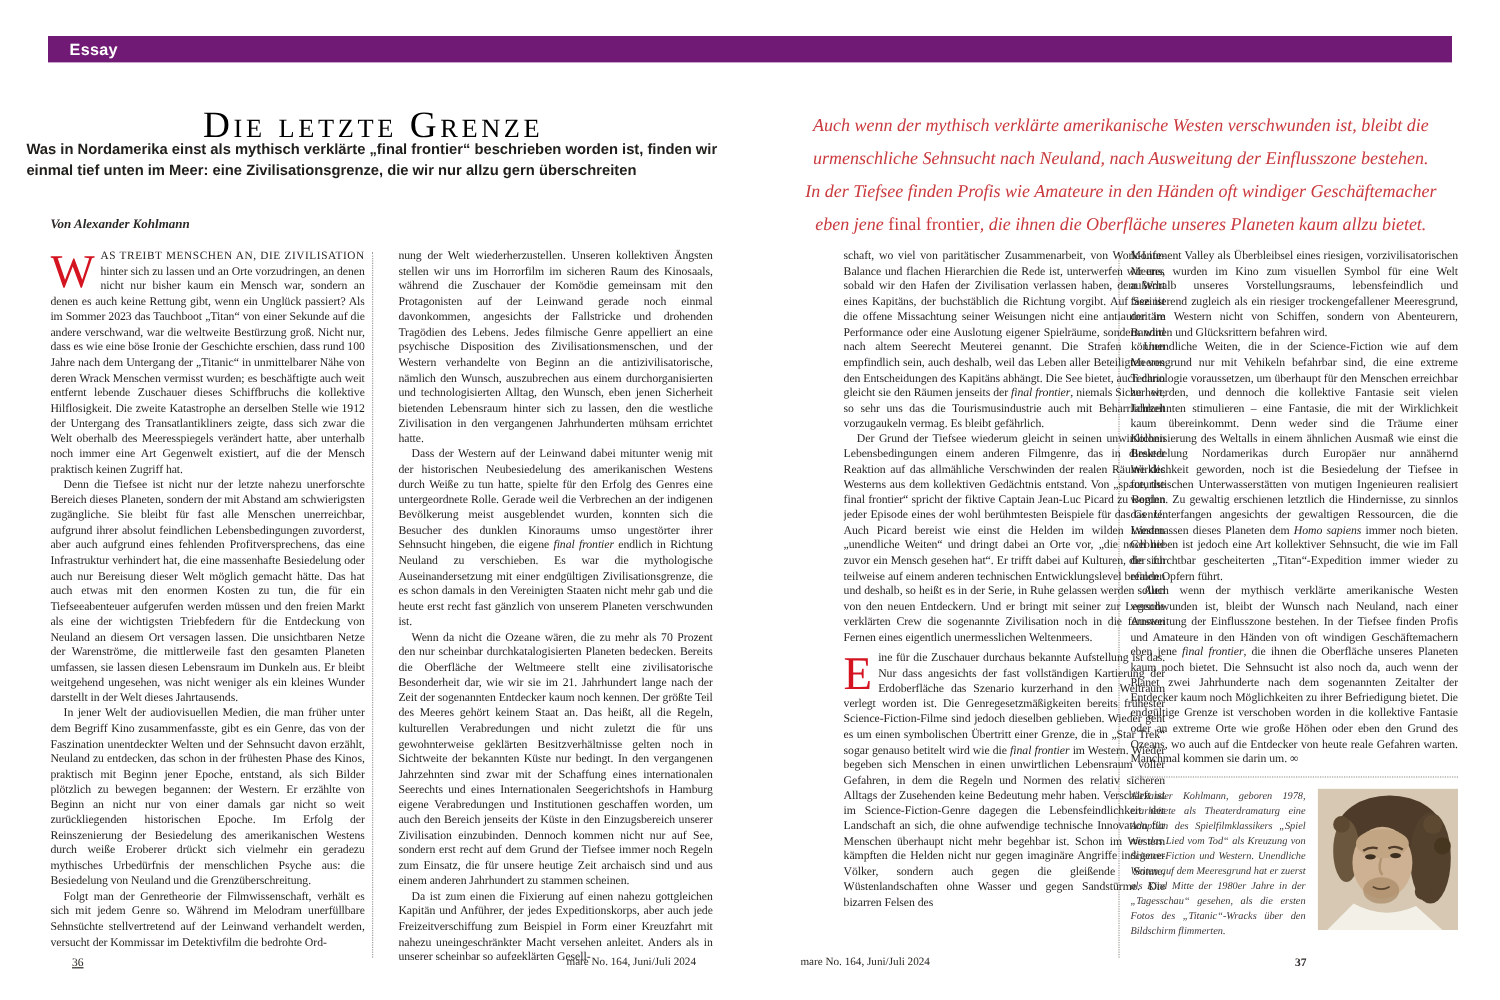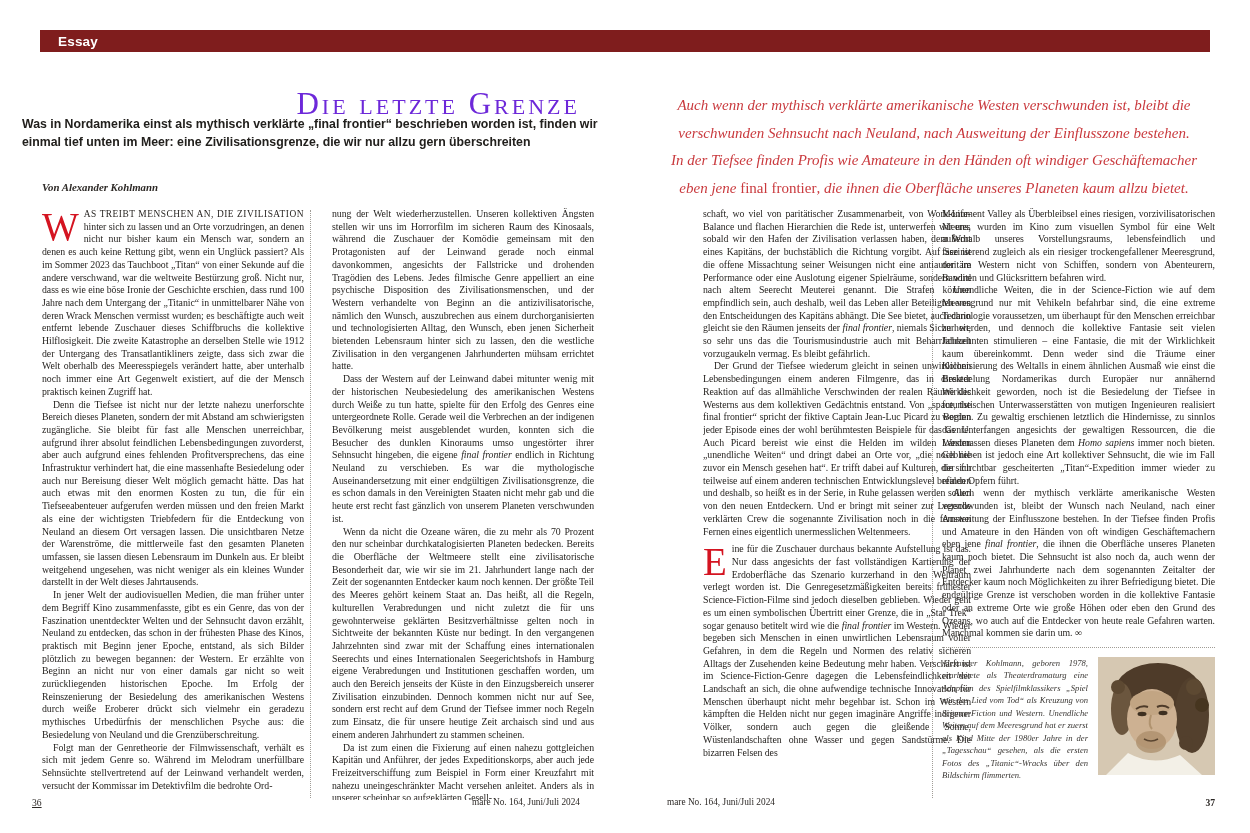--- a/index.html
+++ b/index.html
@@ -1,25 +1,25 @@
 <!DOCTYPE html>
 <html lang="de"><head>
 <meta charset="utf-8">
 <style>
   html,body{margin:0;padding:0;background:#ffffff;}
   .spread{position:relative;width:1250px;height:833px;background:#ffffff;overflow:hidden;
           font-family:"Liberation Serif", serif;color:#211e1b;}
   
-  .redbar{position:absolute;left:40px;top:30px;width:1170px;height:22px;background:#7f1d1d;
+  .redbar{position:absolute;left:40px;top:30px;width:1170px;height:22px;background:#701a75;
           display:flex;align-items:center;}
   .redbar .label{color:#ffffff;font-family:"Liberation Sans",sans-serif;font-weight:bold;
           font-size:13.5px;margin-left:18px;letter-spacing:.2px;}
   
-  .title{position:absolute;left:42px;top:86px;width:538px;text-align:right;
-         font-variant:small-caps;font-size:31px;letter-spacing:3px;color:#6d28d9;}
+  .title{position:absolute;left:42px;top:86px;width:538px;text-align:center;
+         font-variant:small-caps;font-size:31px;letter-spacing:3px;color:#000000;}
   .subtitle{position:absolute;left:22px;top:116px;width:578px;text-align:left;
          font-family:"Liberation Sans",sans-serif;font-weight:bold;font-size:12.3px;
          line-height:17.5px;color:#22201d;}
   .byline{position:absolute;left:42px;top:181px;font-style:italic;font-size:10.8px;color:#2c2825;font-weight:bold;}
   
   .quote{position:absolute;left:650px;top:92px;width:568px;text-align:center;
          font-style:italic;font-size:15px;line-height:27.5px;color:#c9393d;}
   .quote .rm{font-style:normal;}
   
   .col{position:absolute;top:208px;height:592px;overflow:hidden;text-align:justify;
@@ -39,22 +39,22 @@
   #vrule-left{left:310px;}
   #vrule-right{left:932px;}
   
   .bio-rule{border-top:1px dotted #a09c96;margin:7px 0 9px;}
   .bio{display:flex;gap:10px;justify-content:center;}
   .bio-text{width:146px;font-style:italic;font-size:8.6px;line-height:12.5px;
             color:#3a3734;text-align:justify;letter-spacing:0;}
   .bio-photo{width:117px;height:118px;overflow:hidden;flex:none;}
   
   .pagenum{position:absolute;top:797px;font-size:9.6px;color:#2c2825;}
-  #pagenum-left{left:32px;text-decoration:underline;}
-  #pagenum-right{left:953px;width:262px;text-align:right;font-weight:bold;}
+  #pagenum-left{left:60px;text-decoration:underline;}
+  #pagenum-right{left:953px;width:262px;text-align:center;font-weight:bold;}
   .credit{position:absolute;top:797px;font-size:9.3px;color:#2c2825;}
   #credit-left{left:318px;width:262px;text-align:right;}
   #credit-right{left:667px;}
 </style>
 </head>
 <body>
 
 <div class="spread">
 
   <div class="redbar">
@@ -63,21 +63,21 @@
 
   <div class="title">Die letzte Grenze</div>
   <div class="subtitle">
       <div class="qline"><span>Was in Nordamerika einst als mythisch verklärte „final frontier“ beschrieben worden ist, finden wir</span></div>
       <div class="qline"><span>einmal tief unten im Meer: eine Zivilisationsgrenze, die wir nur allzu gern überschreiten</span></div>
     </div>
   <div class="byline">Von Alexander Kohlmann</div>
 
   <div class="quote">
       <div class="qline"><span>Auch wenn der mythisch verklärte amerikanische Westen verschwunden ist, bleibt die</span></div>
-      <div class="qline"><span>verschwunden Sehnsucht nach Neuland, nach Ausweitung der Einflusszone bestehen.</span></div>
+      <div class="qline"><span>urmenschliche Sehnsucht nach Neuland, nach Ausweitung der Einflusszone bestehen.</span></div>
       <div class="qline"><span>In der Tiefsee finden Profis wie Amateure in den Händen oft windiger Geschäftemacher</span></div>
       <div class="qline"><span>eben jene </span><span class="rm">final frontier</span><span>, die ihnen die Oberfläche unseres Planeten kaum allzu bietet.</span></div>
     </div>
 
   <div class="vrule" id="vrule-left"></div>
   <div class="vrule" id="vrule-right"></div>
 
   <div class="col" id="lcol1">
       <p class="para first"><span class="dropcap">W</span><span class="caps">as treibt Menschen an, die Zivilisation</span><span> hinter sich zu lassen und an Orte vorzudringen, an denen nicht nur bisher kaum ein Mensch war, sondern an denen es auch keine Rettung gibt, wenn ein Unglück passiert? Als im Sommer 2023 das Tauchboot „Titan“ von einer Sekunde auf die andere verschwand, war die weltweite Bestürzung groß. Nicht nur, dass es wie eine böse Ironie der Geschichte erschien, dass rund 100 Jahre nach dem Untergang der „Titanic“ in unmittelbarer Nähe von deren Wrack Menschen vermisst wurden; es beschäftigte auch weit entfernt lebende Zuschauer dieses Schiffbruchs die kollektive Hilflosigkeit. Die zweite Katastrophe an derselben Stelle wie 1912 der Untergang des Transatlantikliners zeigte, dass sich zwar die Welt oberhalb des Meeresspiegels verändert hatte, aber unterhalb noch immer eine Art Gegenwelt existiert, auf die der Mensch praktisch keinen Zugriff hat.</span></p>
       <p class="para"><span>Denn die Tiefsee ist nicht nur der letzte nahezu unerforschte Bereich dieses Planeten, sondern der mit Abstand am schwierigsten zugängliche. Sie bleibt für fast alle Menschen unerreichbar, aufgrund ihrer absolut feindlichen Lebensbedingungen zuvorderst, aber auch aufgrund eines fehlenden Profitversprechens, das eine Infrastruktur verhindert hat, die eine massenhafte Besiedelung oder auch nur Bereisung dieser Welt möglich gemacht hätte. Das hat auch etwas mit den enormen Kosten zu tun, die für ein Tiefseeabenteuer aufgerufen werden müssen und den freien Markt als eine der wichtigsten Triebfedern für die Entdeckung von Neuland an diesem Ort versagen lassen. Die unsichtbaren Netze der Warenströme, die mittlerweile fast den gesamten Planeten umfassen, sie lassen diesen Lebensraum im Dunkeln aus. Er bleibt weitgehend ungesehen, was nicht weniger als ein kleines Wunder darstellt in der Welt dieses Jahrtausends.</span></p>

